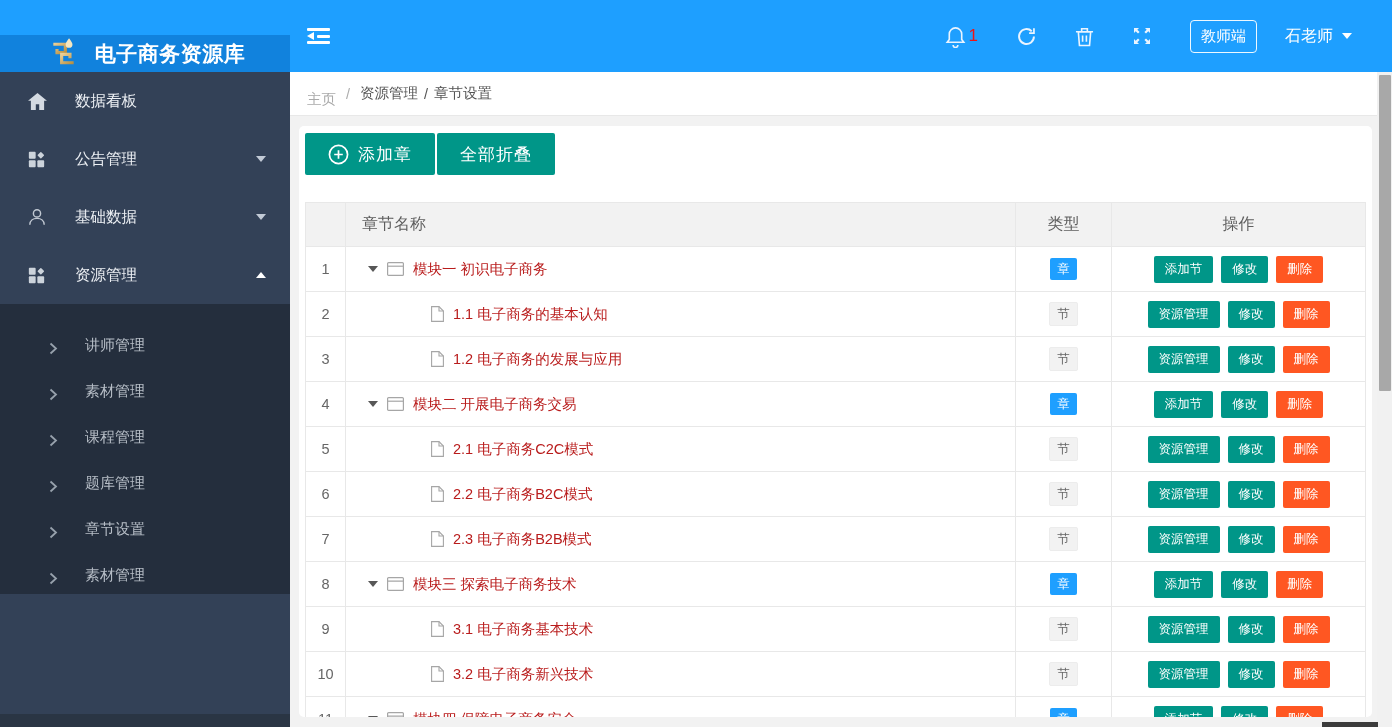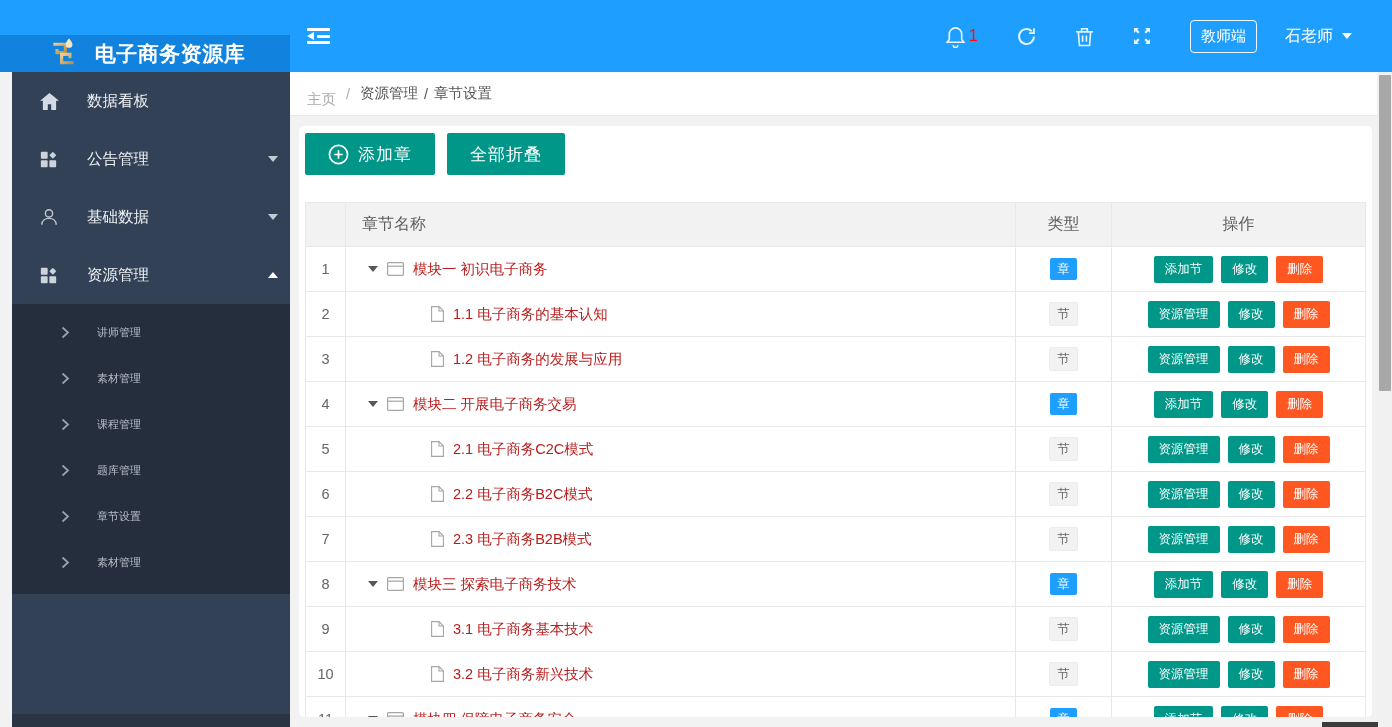--- a/index.html
+++ b/index.html
@@ -20,40 +20,40 @@
   .icon-shrink .b2{top:6.5px;left:10px;right:0}
   .icon-shrink .b3{bottom:0;left:0;right:0}
   .icon-shrink .tri{position:absolute;left:0;top:3.5px;width:0;height:0;border-top:4.5px solid transparent;border-bottom:4.5px solid transparent;border-right:7px solid #fff;}
   .header-right{display:flex;align-items:center;}
   .hdr-item{margin-right:38px;display:flex;align-items:center;cursor:pointer;}
   .notif-count{color:var(--notification-red,#F01414);font-size:17px;margin-left:3px;}
   .teacher-badge{border:1px solid rgba(255,255,255,.92);border-radius:4px;color:#fff;font-size:15px;padding:6px 10px;margin-right:28px;cursor:pointer;white-space:nowrap;}
   .user-menu{display:flex;align-items:center;gap:9px;color:#fff;font-size:16px;cursor:pointer;white-space:nowrap;}
   .caret{width:0;height:0;border-left:5px solid transparent;border-right:5px solid transparent;border-top:6px solid #fff;}
   
-  .sidebar{position:absolute;top:72px;left:12px;width:290px;bottom:0;background:var(--sidebar,#334157);overflow:hidden;}
+  .sidebar{position:absolute;top:72px;left:0;width:290px;bottom:0;background:var(--sidebar,#334157);overflow:hidden;}
   .side-item{height:58px;display:flex;align-items:center;padding:0 24px 0 28px;color:#EDF0F4;font-size:15.5px;cursor:pointer;}
   .s-icon{width:20px;display:flex;margin-right:27px;opacity:.95;}
   .s-label{flex:1;}
   .arr-down{width:0;height:0;border-left:5px solid transparent;border-right:5px solid transparent;border-top:6px solid #C2CAD6;}
   .arr-up{width:0;height:0;border-left:5px solid transparent;border-right:5px solid transparent;border-bottom:6px solid #FFFFFF;}
   .submenu{background:var(--sidebar-submenu,#242E3D);padding:5px 0 9px;}
-  .submenu-item{height:46px;display:flex;align-items:center;padding-left:49px;color:#B7BEC7;font-size:11px;cursor:pointer;}
+  .submenu-item{height:46px;display:flex;align-items:flex-end;padding-left:49px;color:#B7BEC7;font-size:15px;cursor:pointer;}
   .chev{display:flex;margin-right:27px;}
   .sidebar-bottom-strip{position:absolute;bottom:0;left:0;right:0;height:13px;background:#2A3544;}
   
   .main{position:absolute;top:72px;left:290px;right:15px;bottom:0;overflow:hidden;background:var(--page-bg,#F2F2F2);}
   .breadcrumb-bar{height:43px;background:#fff;border-bottom:1px solid #E8E8E8;display:flex;align-items:center;padding-left:17px;font-size:14.5px;}
   .bc-item{color:#555;}
   .bc-item.bc-link{color:#A9A9A9;cursor:pointer;margin-top:11px;}
   .bc-sep{margin:0 10px;color:#ADADAD;}
   .bc-sep.dark{margin:0 6px;color:#555;}
   .page-body{padding:10px 5px 0 9px;height:calc(100% - 54px);box-sizing:border-box;}
   .card{background:#fff;border-radius:5px;padding:7px 6px;height:100%;box-sizing:border-box;overflow:hidden;}
-  .toolbar{display:flex;gap:12px;}
+  .toolbar{display:flex;gap:2px;}
   .tb-btn{background:var(--teal,#009688);color:#fff;border:none;height:42px;padding:0 23px;font-size:17px;display:flex;align-items:center;gap:9px;cursor:pointer;border-radius:2px;font-family:inherit;letter-spacing:1px;white-space:nowrap;}
   .tb-ico{display:flex;}
   
   .chapter-table{width:100%;border-collapse:collapse;margin-top:27px;table-layout:fixed;}
   .chapter-table th{background:#F2F2F2;height:41px;font-weight:normal;color:#5E5E5E;font-size:16px;border:1px solid var(--table-border,#E8E8E8);}
   .th-name{text-align:left;padding-left:16px;}
   .chapter-table td{border:1px solid var(--table-border,#E8E8E8);height:44px;color:#666;font-size:14.5px;padding:0;overflow:hidden;}
   .td-num{text-align:center;color:#6B6B6B;}
   .name-cell{display:flex;align-items:center;padding-left:22px;gap:9px;}
   .caret-down{width:0;height:0;border-left:5.5px solid transparent;border-right:5.5px solid transparent;border-top:6.5px solid #575757;cursor:pointer;}

